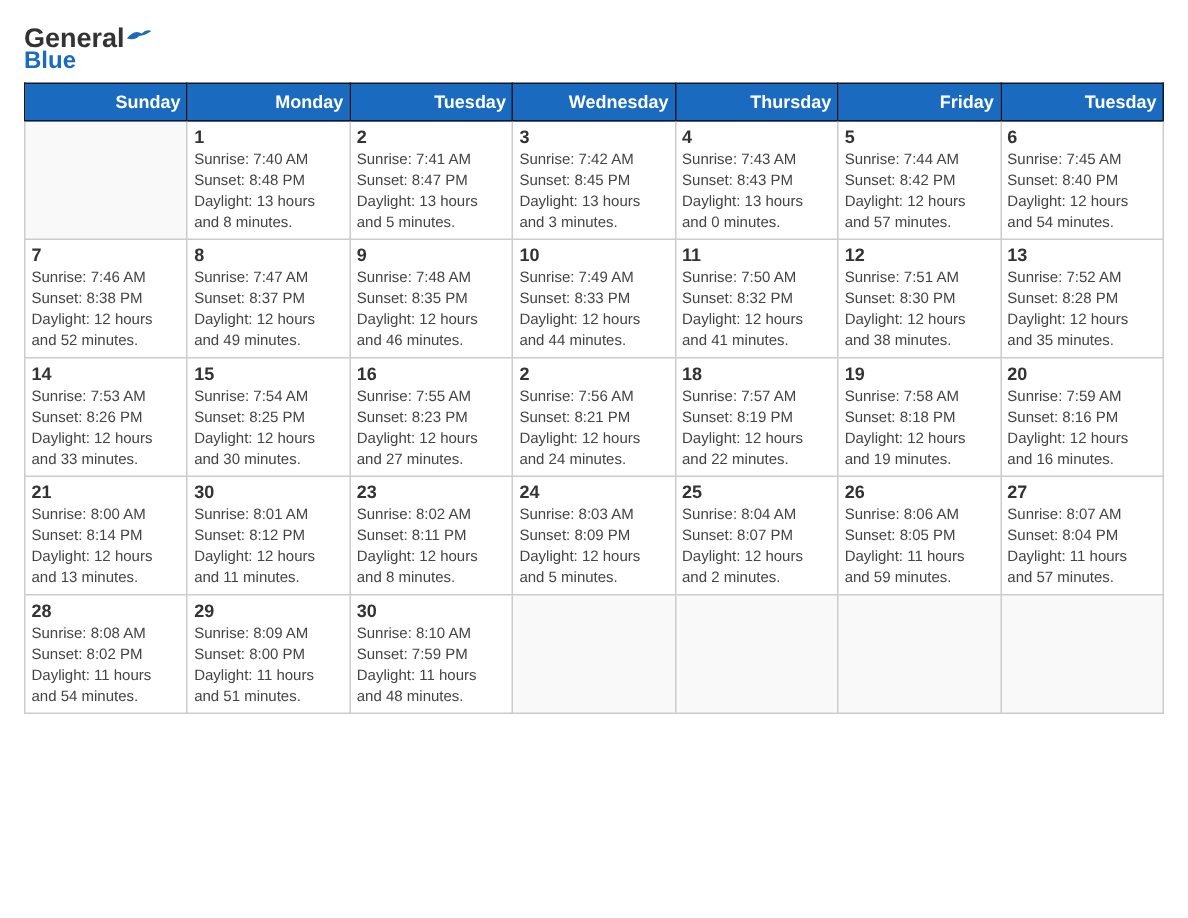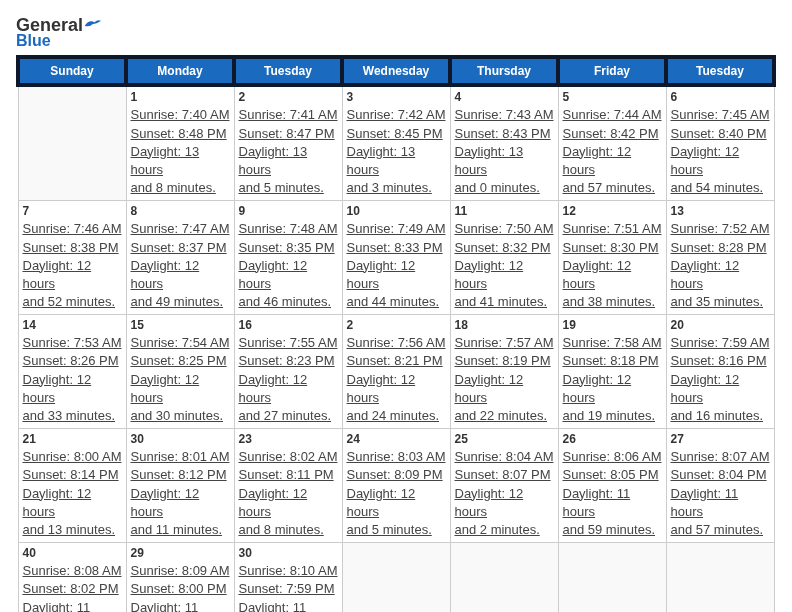--- a/index.html
+++ b/index.html
@@ -50,43 +50,42 @@
     }
     .calendar {
       width: 100%;
       border-collapse: collapse;
       font-size: 11px;
     }
     .calendar th {
       background: #1a6bbf;
       color: #fff;
       padding: 5px 4px;
-      text-align: center;
+      text-align: right;
       font-size: 12px;
-      border: 4px solid #0f172a;
+      border: 1px solid #0f172a;
     }
     .calendar td {
       border: 1px solid #ccc;
       vertical-align: top;
       padding: 3px 4px;
       min-height: 70px;
       width: 108px;
     }
     .day-number {
       font-size: 12px;
       font-weight: bold;
       color: #333;
       display: block;
       margin-bottom: 2px;
     }
     .day-info {
-      font-size: 13px;
+      font-size: 10px;
       color: #444;
       line-height: 1.4;
-      text-decoration: underline;
     }
     .empty-cell {
       background: #f9f9f9;
     }
   </style>
 </head>
 <body>
 
 <div class="header">
   <div class="logo">
@@ -227,21 +226,21 @@
           <span class="day-number">26</span>
           <div class="day-info">Sunrise: 8:06 AM<br>Sunset: 8:05 PM<br>Daylight: 11 hours<br>and 59 minutes.</div>
         </td>
         <td>
           <span class="day-number">27</span>
           <div class="day-info">Sunrise: 8:07 AM<br>Sunset: 8:04 PM<br>Daylight: 11 hours<br>and 57 minutes.</div>
         </td>
       </tr>
       <tr>
         <td>
-          <span class="day-number">40</span>
+          <span class="day-number">28</span>
           <div class="day-info">Sunrise: 8:08 AM<br>Sunset: 8:02 PM<br>Daylight: 11 hours<br>and 54 minutes.</div>
         </td>
         <td>
           <span class="day-number">29</span>
           <div class="day-info">Sunrise: 8:09 AM<br>Sunset: 8:00 PM<br>Daylight: 11 hours<br>and 51 minutes.</div>
         </td>
         <td>
           <span class="day-number">30</span>
           <div class="day-info">Sunrise: 8:10 AM<br>Sunset: 7:59 PM<br>Daylight: 11 hours<br>and 48 minutes.</div>
         </td>

